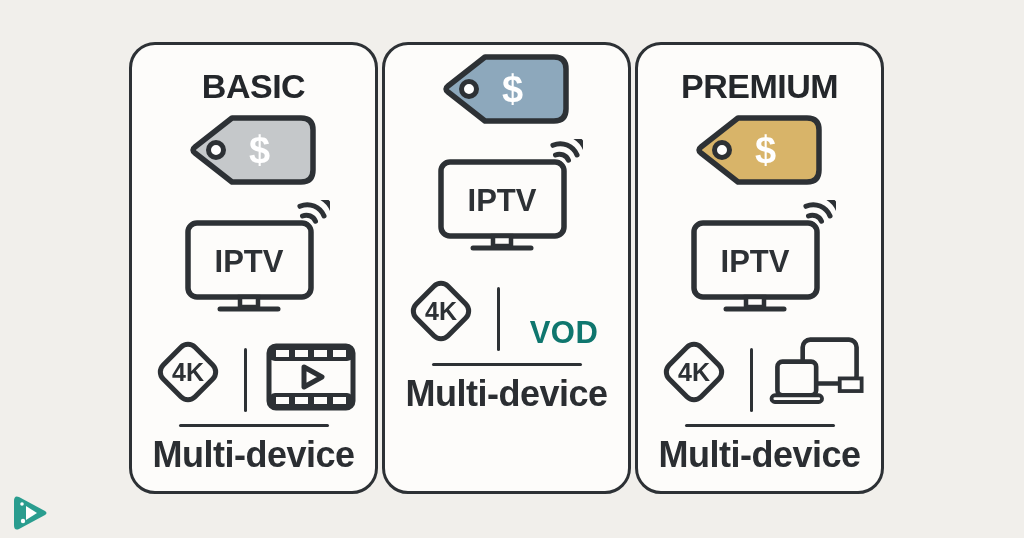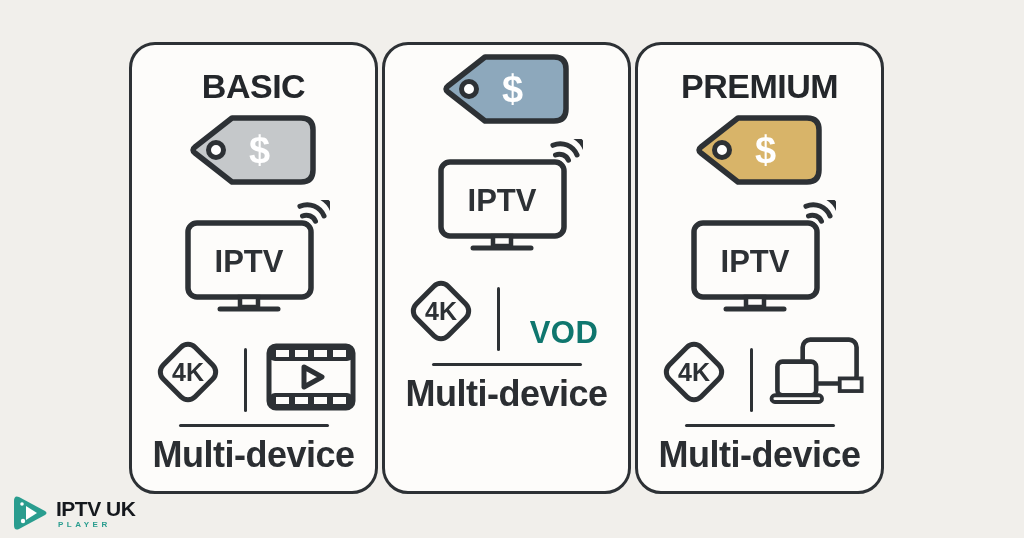--- a/index.html
+++ b/index.html
@@ -205,17 +205,13 @@
     <div class="rule"></div>
     <div class="plan-footer">Multi-device</div>
   </div>
 
 </div>
 
 <div class="logo">
   <svg width="38" height="38" viewBox="0 0 38 38">
     <use href="#logo-play-shape"></use>
   </svg>
-  <div class="logo-text-col">
-    <span class="logo-name">IPTV UK</span>
-    <span class="logo-sub">PLAYER</span>
-  </div>
 </div>
 
 </body></html>

